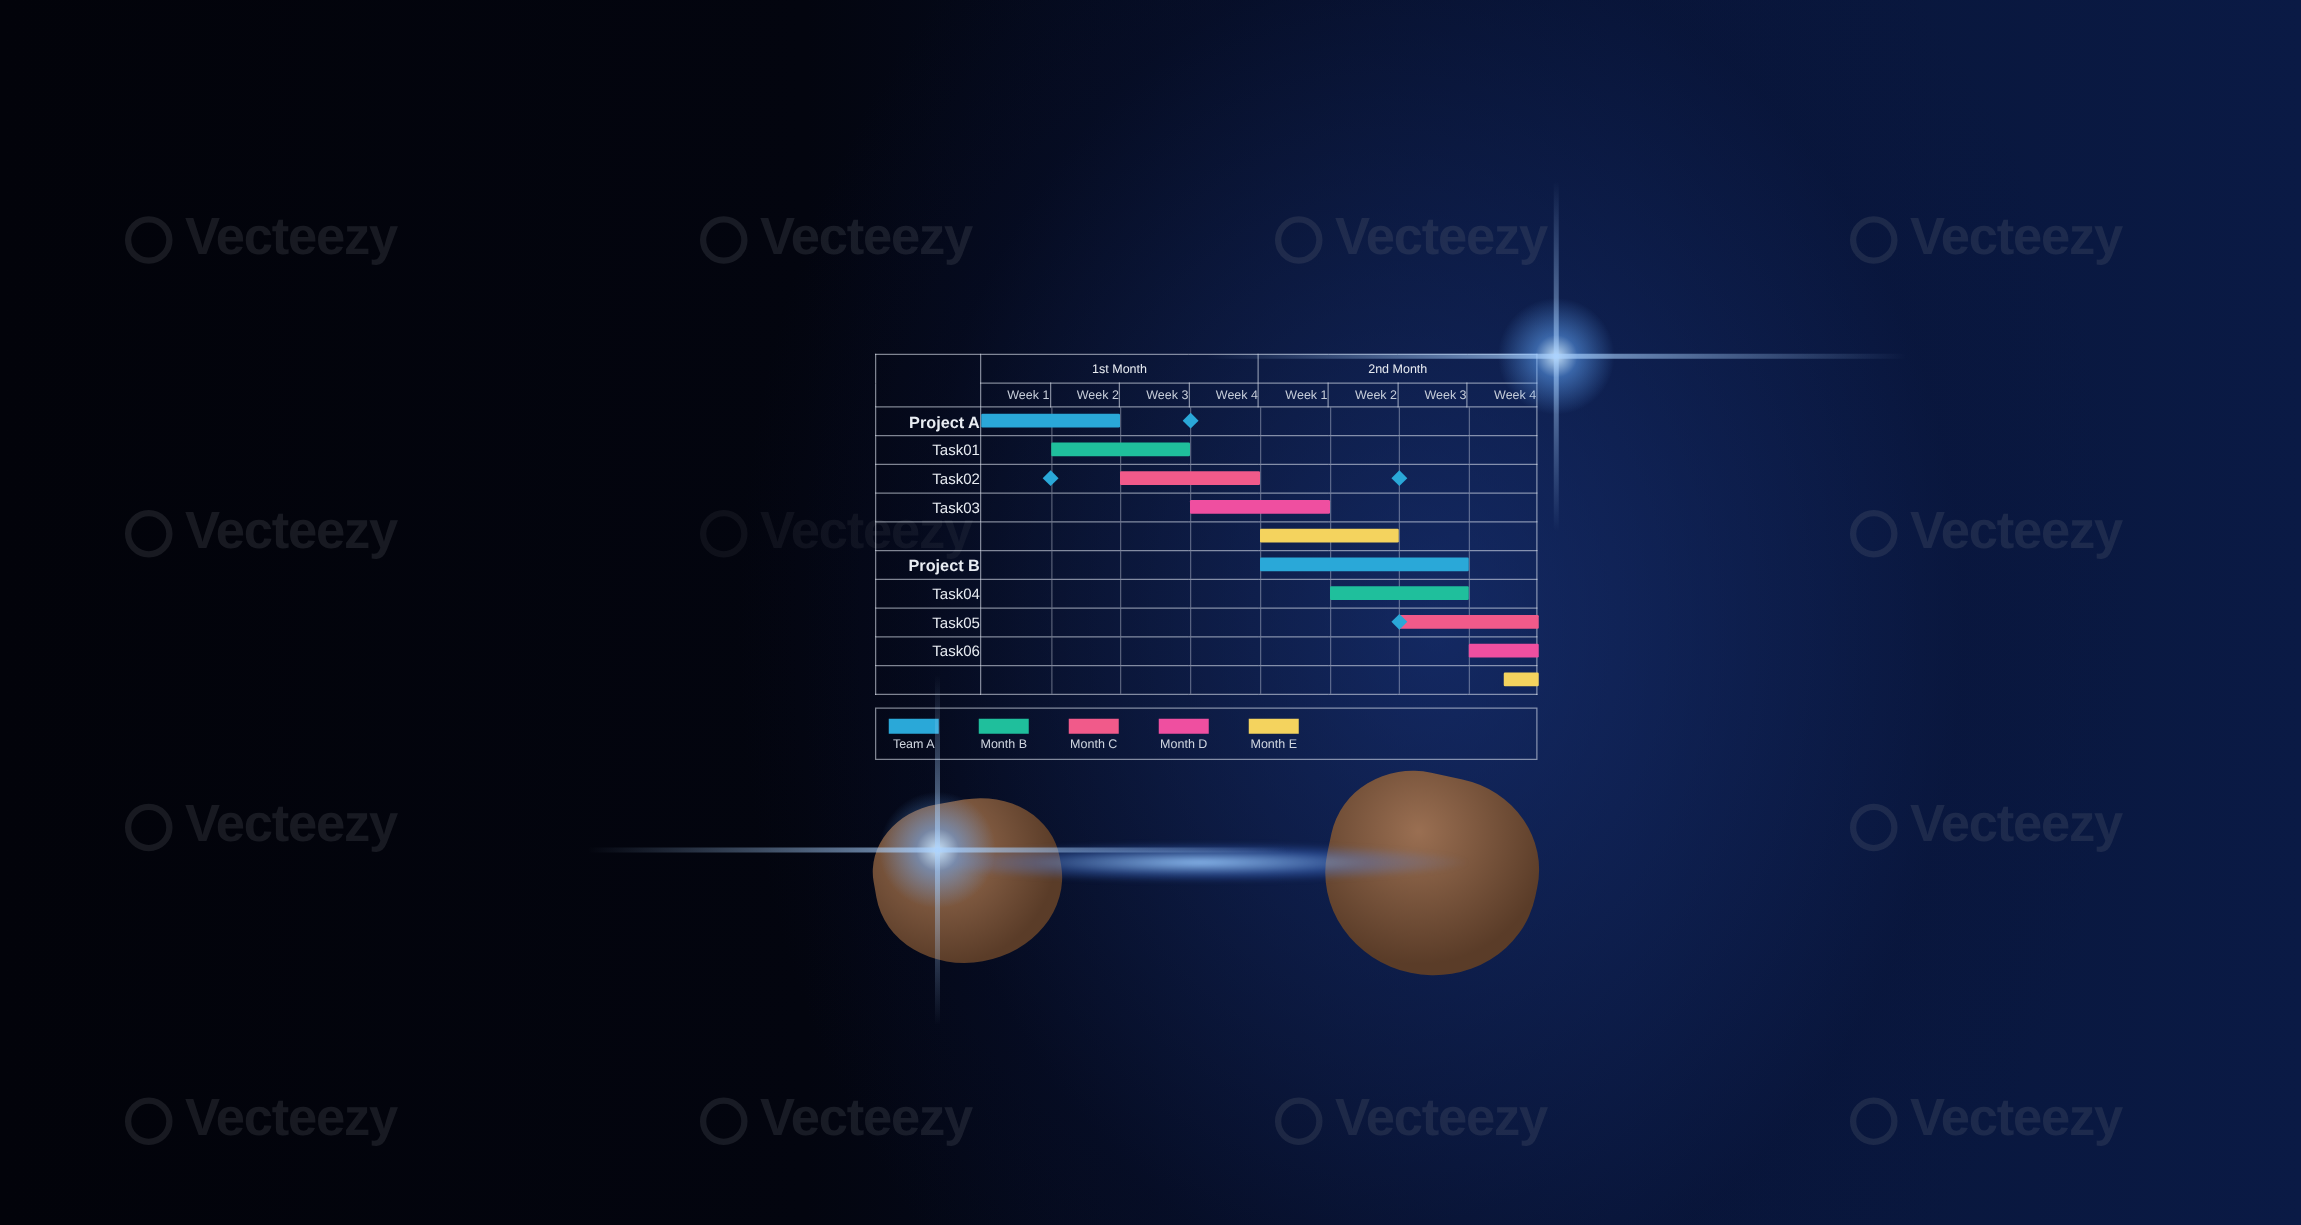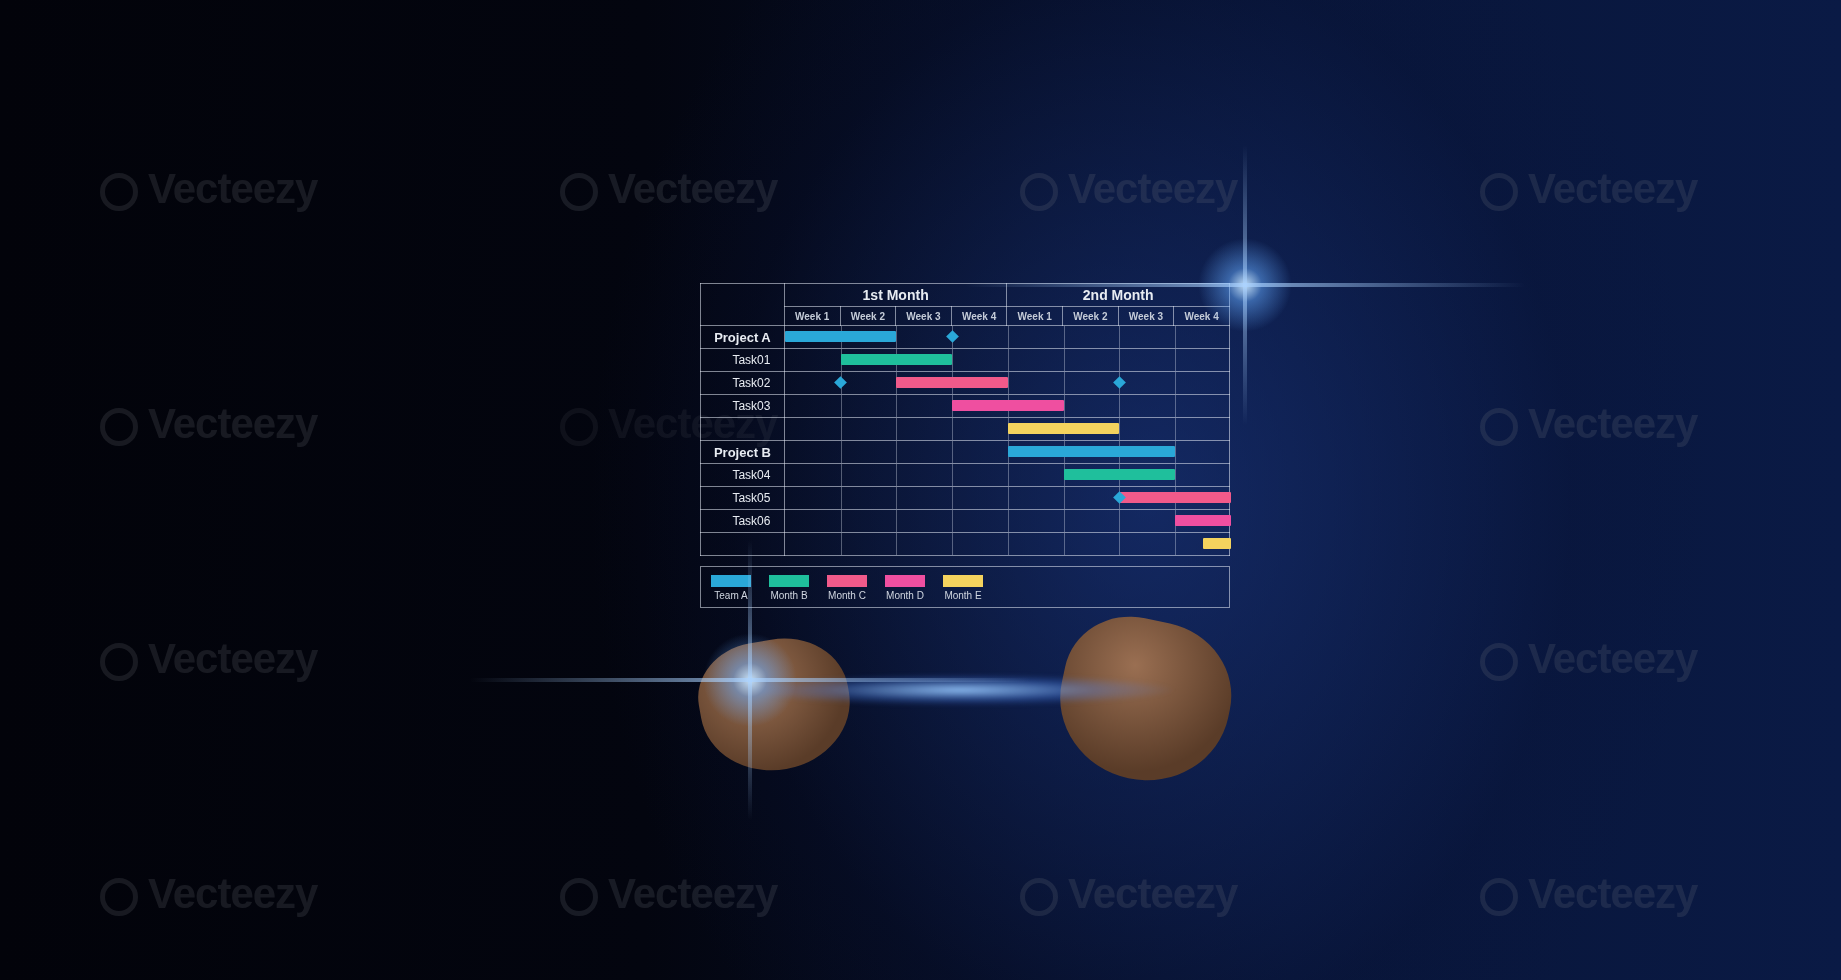--- a/index.html
+++ b/index.html
@@ -19,33 +19,33 @@
     filter:blur(2px);}
   .flare{position:absolute;width:120px;height:120px;pointer-events:none;
     background:radial-gradient(circle, rgba(200,230,255,0.95) 0%, rgba(100,170,255,0.5) 20%, transparent 55%);}
   .flare::before,.flare::after{content:"";position:absolute;background:linear-gradient(to right,transparent,rgba(170,210,255,0.7),transparent);}
   .flare::before{left:-220px;top:58px;width:560px;height:4px;}
   .flare::after{left:58px;top:-80px;width:4px;height:280px;background:linear-gradient(to bottom,transparent,rgba(170,210,255,0.6),transparent);}
   
   .gantt{position:absolute;left:700px;top:283px;width:530px;color:#e8ecf2;font-size:12px;}
   .gantt table{border-collapse:collapse;width:100%;}
   .gantt th,.gantt td{border:1px solid rgba(230,235,245,0.55);padding:0;}
-  .hdr-month th{height:22px;font-weight:700;font-size:14px;}
-  .hdr-week th{height:18px;font-size:10px;font-weight:700;color:#c5ccd8;}
+  .hdr-month th{height:22px;font-weight:400;font-size:10px;}
+  .hdr-week th{height:18px;font-size:10px;font-weight:400;color:#c5ccd8;text-align:right;}
   .label-col{width:84px;}
   .week-col{width:55.75px;}
-  .row-label{padding:3px 6px 3px 8px;text-align:center;white-space:nowrap;}
+  .row-label{padding:3px 6px 3px 8px;text-align:right;white-space:nowrap;}
   .row-label.proj{font-weight:700;font-size:13px;}
   .row-label.task{font-size:12px;padding-left:18px;}
   tbody tr{height:22px;}
   .bar-cell{position:relative;height:22px;}
   .bar{position:absolute;height:11px;top:5px;border-radius:1px;}
   .milestone{position:absolute;width:9px;height:9px;transform:rotate(45deg);background:#2aa8d8;top:6px;}
   
-  .legend{margin-top:10px;border:1px solid rgba(230,235,245,0.55);padding:8px 10px 6px;display:flex;gap:18px;}
+  .legend{margin-top:10px;border:1px solid rgba(230,235,245,0.55);padding:8px 10px 6px;display:flex;gap:32px;}
   .legend .item{display:flex;flex-direction:column;align-items:center;gap:3px;}
   .legend .sw{width:40px;height:12px;}
   .legend .lbl{font-size:10px;color:#d0d6e0;}
   
   .hand{position:absolute;background:radial-gradient(circle at 40% 30%, #9a6f52, #5a3c28 70%);border-radius:40% 45% 50% 50%;}
 </style>
 </head>
 <body>
 
 <div class="scene">

